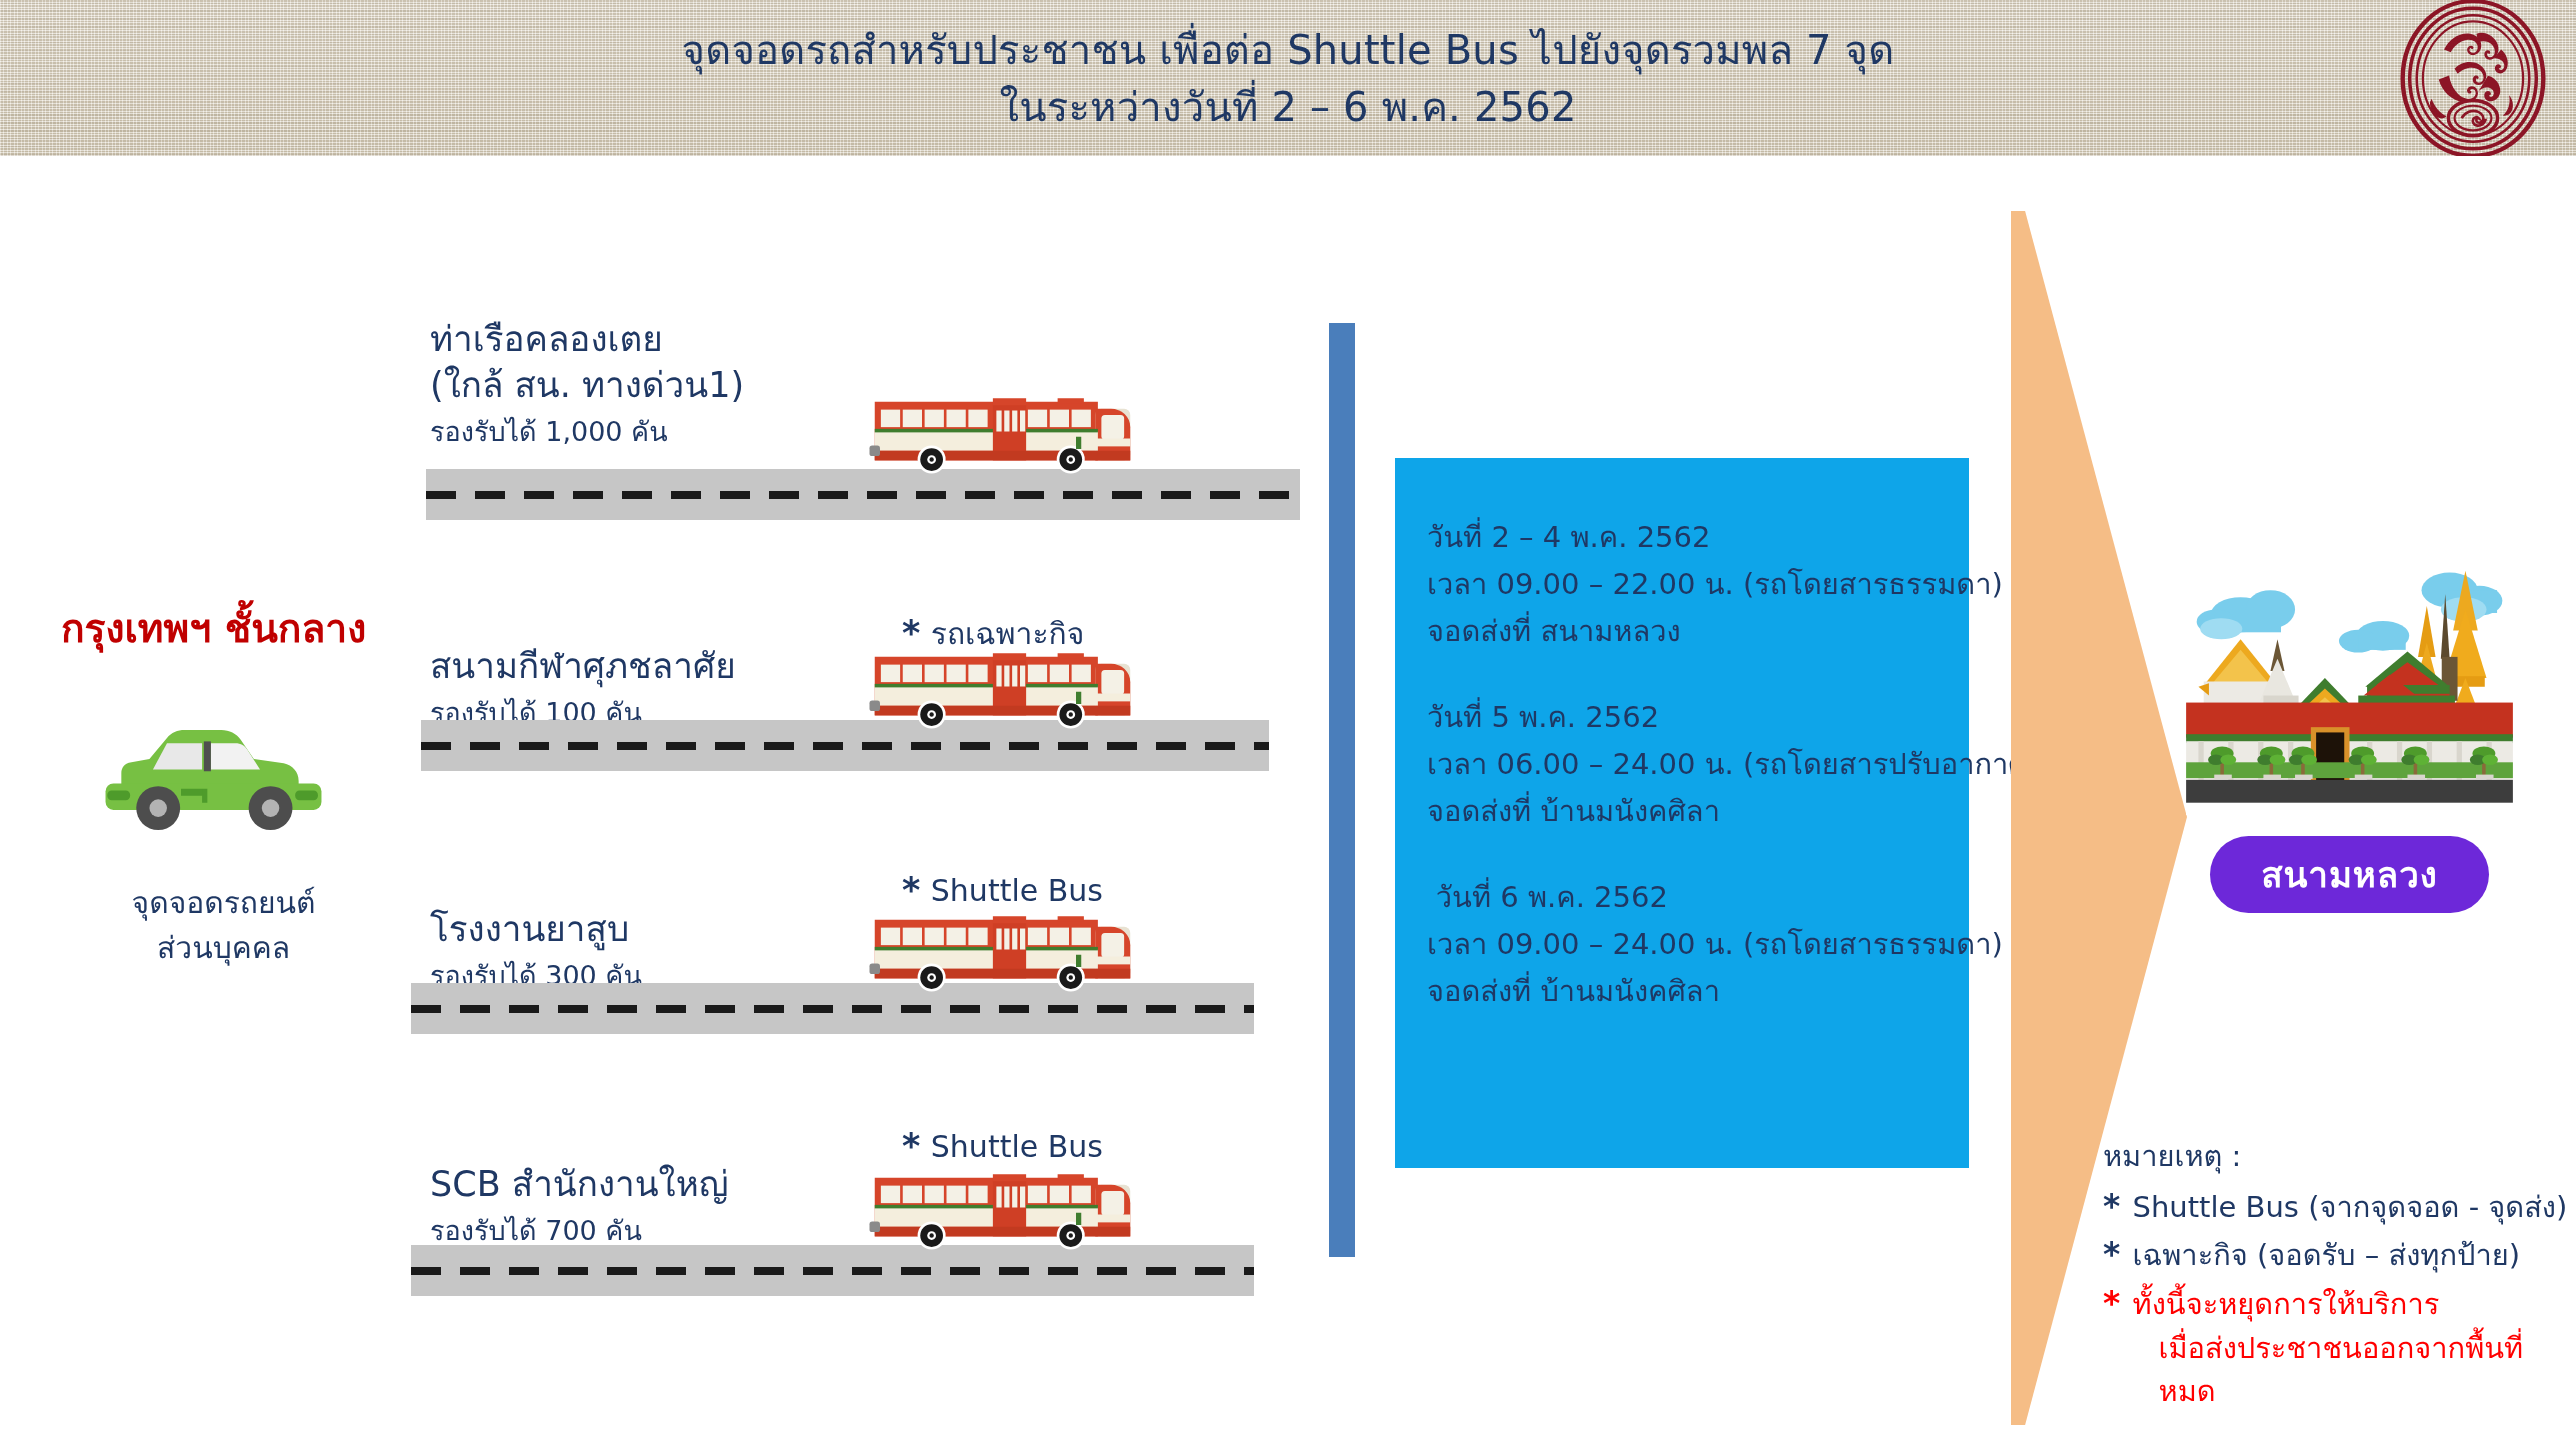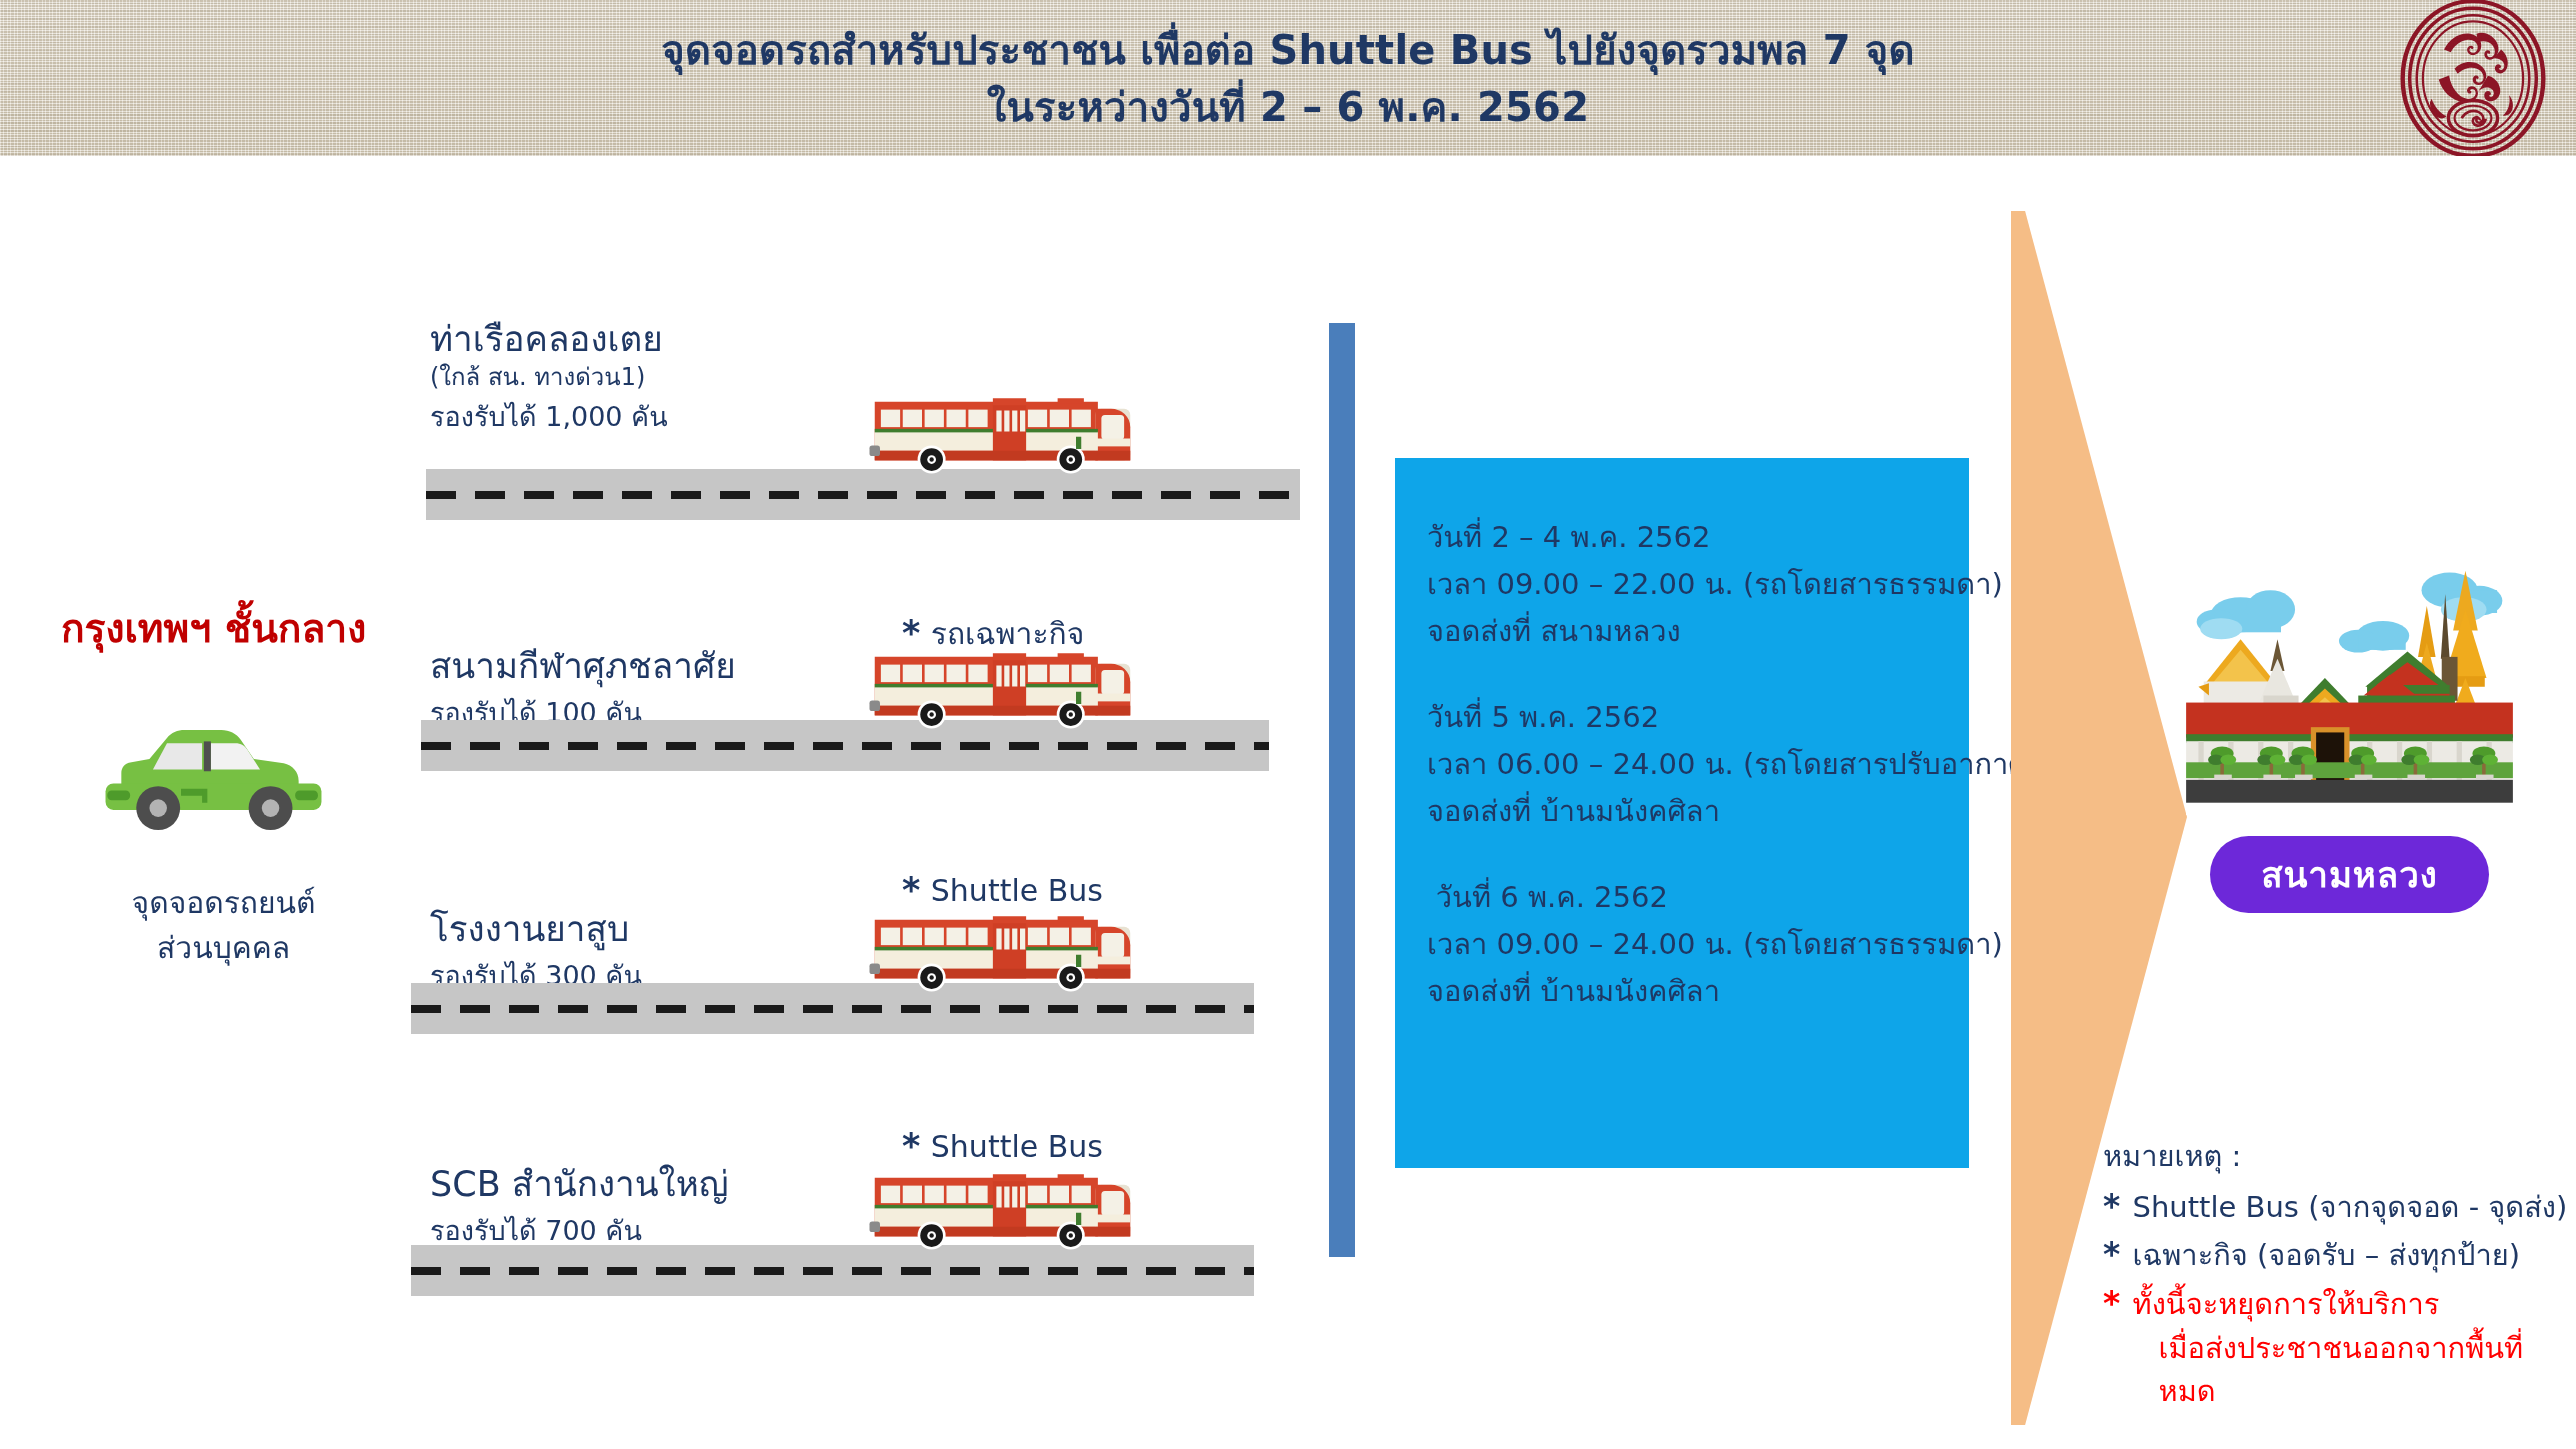--- a/index.html
+++ b/index.html
@@ -21,21 +21,21 @@
       repeating-linear-gradient(0deg, rgba(120,108,88,.10) 0px, rgba(120,108,88,.10) 1.8px, transparent 1.8px, transparent 8px),
       linear-gradient(#e3dccd,#d9d0bd);
     overflow:hidden;
   }
   #header-title-block {
     position:absolute; left:0; top:0; width:2576px; height:156px;
     display:flex; flex-direction:column; align-items:center; justify-content:center;
     gap:7px;
   }
   .header-line {
-    color:#1f3864; font-weight:bold; font-size:40px; line-height:1.25;
+    color:#1f3864; font-weight:normal; font-size:40px; line-height:1.25;
     text-align:center; letter-spacing:0.2px; white-space:nowrap;
   }
 
   
   #seal {
     position:absolute; right:23px; top:-5.3px; width:160px; height:167px;
   }
   #seal svg { display:block; width:100%; height:100%; }
 
   
@@ -52,21 +52,21 @@
   #left-caption {
     margin-top:40px; color:#1f3864; font-size:30px; line-height:1.5;
     text-align:center;
     margin-left:20px;
   }
 
   
   .stop-row { position:absolute; }
   .stop-text { position:absolute; left:0; top:0; color:#1f3864; }
   .stop-name { font-size:35px; line-height:1.32; white-space:nowrap; }
-  .stop-sub  { font-size:24px; line-height:1.32; white-space:nowrap; }
+  .stop-sub  { font-size:35px; line-height:1.32; white-space:nowrap; }
   .stop-cap  { font-size:27px; line-height:1.45; white-space:nowrap; margin-top:3.5px; }
 
   .service-tag {
     position:absolute; color:#1f3864; font-size:30px; white-space:nowrap;
     display:flex; align-items:center; gap:10.5px;
   }
   .service-tag .ast { font-size:35px; font-weight:bold; line-height:1; }
 
   .road { position:absolute; background:#c6c6c6; }
   .road .dash {

